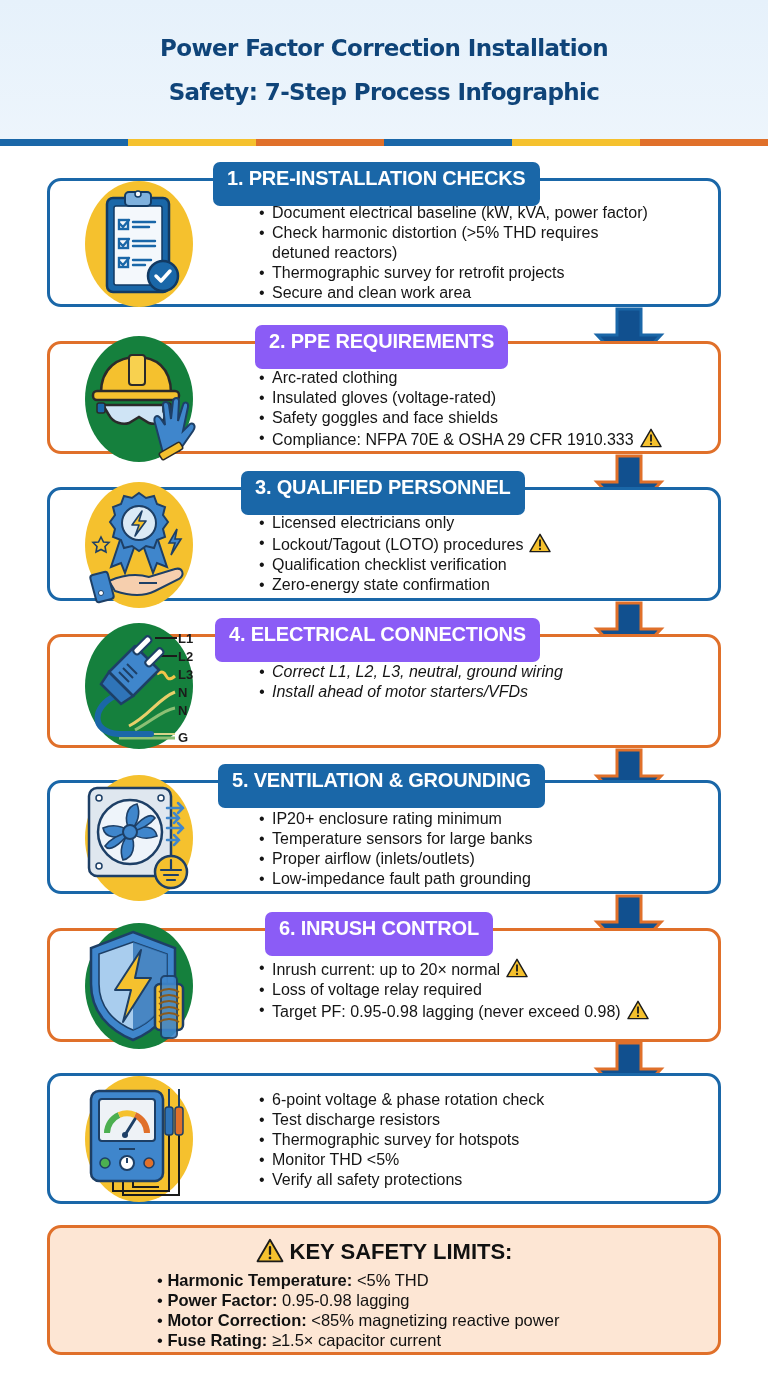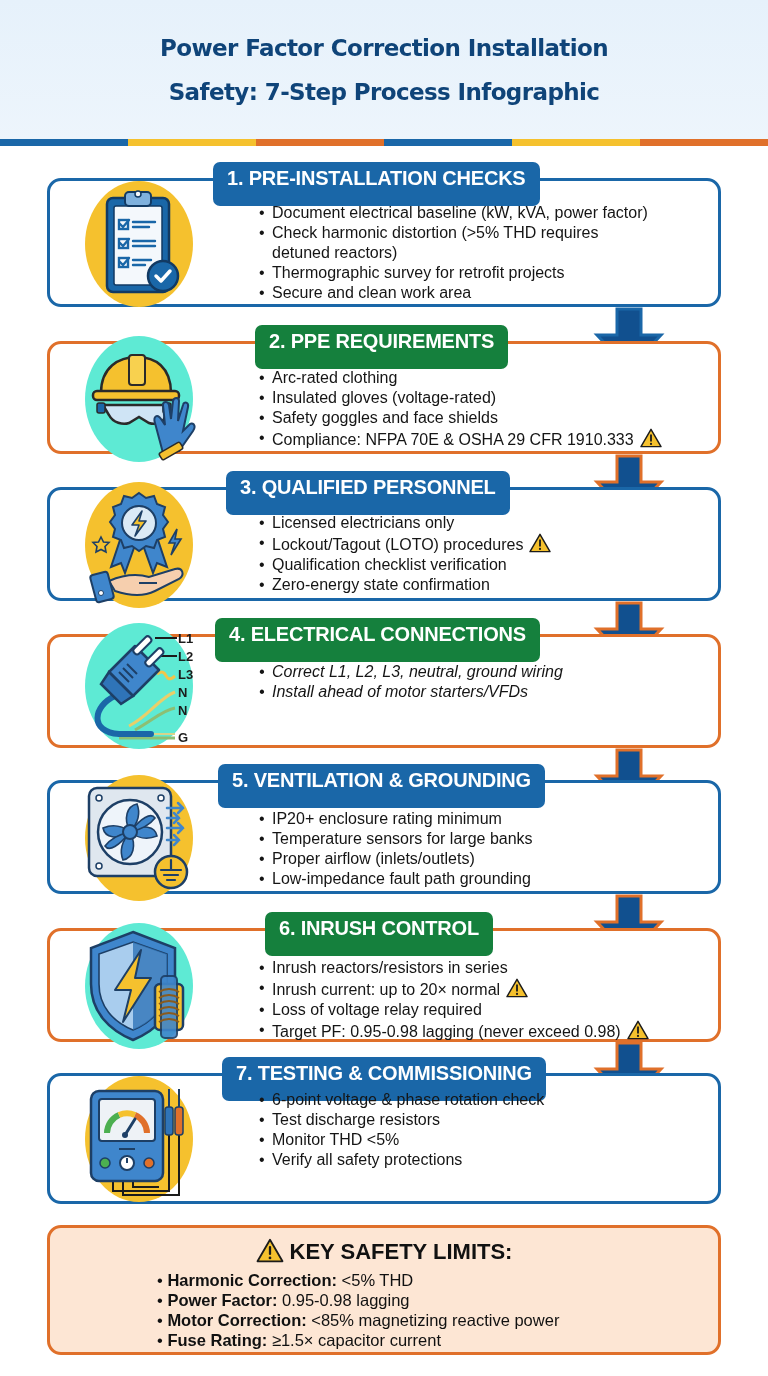--- a/index.html
+++ b/index.html
@@ -26,28 +26,28 @@
   .step.blue { border-color: #1a67a8; }
   .step.orange { border-color: #e0702a; }
 
   .pill {
     position: absolute; top: -19px; height: 44px; border-radius: 7px;
     color: #fff; font-family: "Liberation Sans", sans-serif; font-weight: bold;
     font-size: 20px; line-height: 33px; padding: 0 14px; white-space: nowrap;
     letter-spacing: -0.2px;
   }
   .pill.blue { background: #1a67a8; }
-  .pill.orange { background: #15803d; }
+  .pill.orange { background: #8b5cf6; }
 
   .icon-circle {
     position: absolute; left: 35px; width: 108px; height: 126px; border-radius: 50%;
     display: flex; align-items: center; justify-content: center;
   }
   .icon-circle.yellow { background: #f5c12e; }
-  .icon-circle.orange { background: #5eead4; }
+  .icon-circle.orange { background: #15803d; }
   .icon-circle svg { width: 120px; height: 120px; overflow: visible; }
 
   .bullets { position: absolute; left: 209px; list-style: none; }
   .bullets li {
     font-family: "Liberation Sans", sans-serif; font-size: 16px; line-height: 20px;
     color: #151515; white-space: nowrap; position: relative; padding-left: 13px;
   }
   .bullets li::before { content: "•"; position: absolute; left: 0; top: 0; }
   .bullets li .cont { display: block; }
   .warn { display: inline-block; vertical-align: -3px; margin-left: 6px; width: 22px; height: 20px; }
@@ -170,21 +170,21 @@
       <circle cx="60" cy="38" r="17" fill="#dbeaf6" stroke="#1d3f66" stroke-width="2"></circle>
       <path d="M63 26 L53 40 H60 L56 51 L67 36 H60 Z" fill="#f5c12e" stroke="#1d3f66" stroke-width="1.6" stroke-linejoin="round"></path>
       <path d="M22 52 l2.5 5 l5.5 .5 l-4 4 l1 5.5 l-5 -2.5 l-5 2.5 l1 -5.5 l-4 -4 l5.5 -.5 Z" fill="#f5c12e" stroke="#1d3f66" stroke-width="1.6"></path>
       <path d="M98 44 L90 58 H96 L92 70 L102 54 H96 Z" fill="#3f86cc" stroke="#1d3f66" stroke-width="1.6"></path>
       <path d="M30 96 C44 90 56 88 70 92 L96 84 C104 82 106 90 100 94 L76 106 C64 112 48 110 36 106 Z" fill="#f6cfae" stroke="#1d3f66" stroke-width="2"></path>
       <path d="M60 98 H78" stroke="#1d3f66" stroke-width="2"></path>
       <rect x="14" y="88" width="18" height="28" rx="3" transform="rotate(-15 23 102)" fill="#3f86cc" stroke="#1d3f66" stroke-width="2"></rect>
       <circle cx="22" cy="108" r="2.5" fill="#fff" stroke="#1d3f66" stroke-width="1"></circle>
     </svg>
   </div>
-  <div class="pill blue" style="left:176px;">3. QUALIFIED PERSONNEL</div>
+  <div class="pill blue" style="left:191px;">3. QUALIFIED PERSONNEL</div>
   <ul class="bullets" style="top:23px;">
     <li><span>Licensed electricians only</span></li>
     <li><span>Lockout/Tagout (LOTO) procedures</span><svg class="warn">
           <use href="#warn-sym"></use>
         </svg></li>
     <li><span>Qualification checklist verification</span></li>
     <li><span>Zero-energy state confirmation</span></li>
   </ul>
 </div>
 
@@ -294,21 +294,20 @@
           <path d="M80 72 C86 68 94 68 100 72"></path>
           <path d="M80 78 C86 74 94 74 100 78"></path>
         <path d="M80 84 C86 80 94 80 100 84"></path>
           <path d="M80 90 C86 86 94 86 100 90"></path>
           <path d="M80 96 C86 92 94 92 100 96"></path>
       </g>
     </svg>
   </div>
   <div class="pill orange" style="left:215px;">6. INRUSH CONTROL</div>
   <ul class="bullets" style="top:27px;">
-    <li><span>Inrush reactors/resistors in series</span></li>
     <li><span>Inrush current: up to 20× normal</span><svg class="warn">
           <use href="#warn-sym"></use>
         </svg></li>
     <li><span>Loss of voltage relay required</span></li>
     <li><span>Target PF: 0.95-0.98 lagging (never exceed 0.98)</span><svg class="warn">
           <use href="#warn-sym"></use>
         </svg></li>
   </ul>
 </div>
 
@@ -333,34 +332,34 @@
       <circle cx="26" cy="84" r="5" fill="#4caf50" stroke="#1d3f66" stroke-width="1.5"></circle>
       <circle cx="48" cy="84" r="7" fill="#fff" stroke="#1d3f66" stroke-width="2"></circle>
       <path d="M48 79 V84" stroke="#1d3f66" stroke-width="2"></path>
       <circle cx="70" cy="84" r="5" fill="#e0702a" stroke="#1d3f66" stroke-width="1.5"></circle>
       <rect x="86" y="28" width="8" height="28" rx="3" fill="#2f74b8" stroke="#1d3f66" stroke-width="1.5"></rect>
       <path d="M90 28 V10" stroke="#1d3f66" stroke-width="2"></path>
       <rect x="96" y="28" width="8" height="28" rx="3" fill="#e0702a" stroke="#1d3f66" stroke-width="1.5"></rect>
       <path d="M100 28 V10" stroke="#1d3f66" stroke-width="2"></path>
     </svg>
   </div>
-  <div class="pill blue" style="left:172px;">7. TESTING &amp; COMMISSIONING</div>
   <ul class="bullets" style="top:14px;">
     <li><span>6-point voltage &amp; phase rotation check</span></li>
     <li><span>Test discharge resistors</span></li>
+    <li><span>Thermographic survey for hotspots</span></li>
     <li><span>Monitor THD &lt;5%</span></li>
     <li><span>Verify all safety protections</span></li>
   </ul>
 </div>
 
 <div class="summary">
   <div class="summary-title">
     <svg class="warn">
         <use href="#warn-sym"></use>
       </svg><span>KEY SAFETY LIMITS:</span>
   </div>
   <ul class="summary-list">
-    <li>• <b>Harmonic Correction:</b><span> &lt;5% THD</span></li>
+    <li>• <b>Harmonic Temperature:</b><span> &lt;5% THD</span></li>
     <li>• <b>Power Factor:</b><span> 0.95-0.98 lagging</span></li>
     <li>• <b>Motor Correction:</b><span> &lt;85% magnetizing reactive power</span></li>
     <li>• <b>Fuse Rating:</b><span> ≥1.5× capacitor current</span></li>
   </ul>
 </div>
 
 </body></html>

